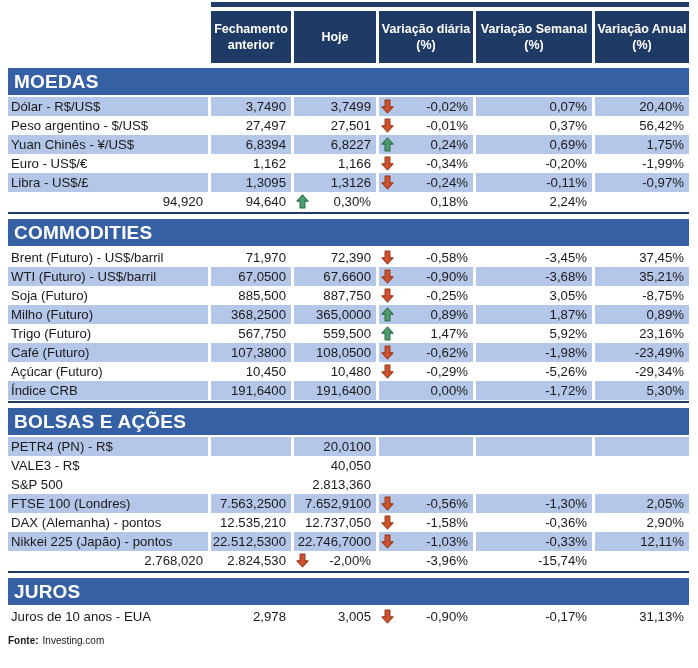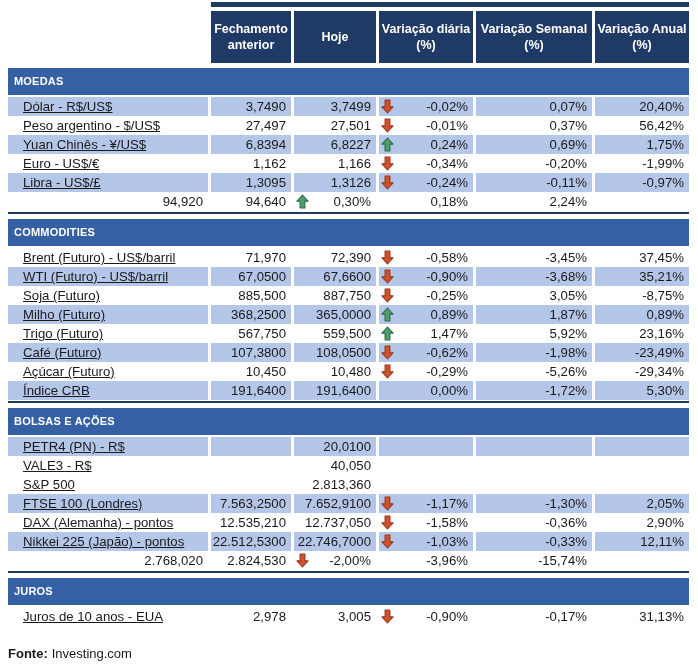--- a/index.html
+++ b/index.html
@@ -20,34 +20,34 @@
   .hcell{
     background:var(--header-bg,#203A66);color:#fff;font-weight:bold;
     font-size:12.5px;height:52px;line-height:1.3;
     display:flex;align-items:center;justify-content:center;text-align:center;
     padding:0 2px;box-sizing:border-box;
   }
   .hcell.spacer{background:transparent;}
   .section{margin-bottom:5px;}
   .section-bar{
     width:681px;box-sizing:border-box;background:var(--section-bg,#3560A4);
-    color:#fff;font-weight:bold;font-size:11px;height:27px;line-height:27px;
+    color:#fff;font-weight:bold;font-size:19px;height:27px;line-height:27px;
     padding-left:6px;letter-spacing:.2px;margin-bottom:2px;
   }
   .row{
     display:grid;grid-template-columns:200px 80px 82px 94px 116px 94px;
     column-gap:3px;height:19px;
   }
   .cell{font-size:13.2px;line-height:19px;white-space:nowrap;overflow:hidden;}
-  .cell.label{padding-left:15px;text-decoration:underline;}
+  .cell.label{padding-left:3px;}
   .cell.num{text-align:right;padding-right:5px;position:relative;}
   .striped .cell{background:var(--row-stripe,#B5C7E8);}
   .arrow{position:absolute;left:2px;top:2px;line-height:0;}
   .section-endline{height:2px;background:var(--header-bg,#203A66);width:681px;margin-top:1px;}
-  .footer{margin-top:20px;font-size:13px;}
+  .footer{margin-top:9px;font-size:10px;}
   .footer .b{font-weight:bold;margin-right:4px;}
 </style>
 </head>
 <body>
 
 <div class="sheet">
   <div class="top-strip"></div>
 
   <div class="header-row">
     <div class="hcell spacer"></div>
@@ -229,21 +229,21 @@
           <div class="cell num"><span></span></div>
           <div class="cell num"></div>
           <div class="cell num"></div>
         </div>
         <div class="row striped">
           <div class="cell label">FTSE 100 (Londres)</div>
           <div class="cell num">7.563,2500</div>
           <div class="cell num">7.652,9100</div>
           <div class="cell num"><span class="arrow"><svg width="13" height="15" viewBox="0 0 14 16">
                 <path d="M4.4 1 H9.6 V8.4 H13 L7 15 L1 8.4 H4.4 Z" fill="#D0512B" stroke="#963A1E" stroke-width="1.2" stroke-linejoin="round"></path>
-              </svg></span><span>-1,17%</span></div>
+              </svg></span><span>-0,56%</span></div>
           <div class="cell num">-1,30%</div>
           <div class="cell num">2,05%</div>
         </div>
         <div class="row">
           <div class="cell label">DAX (Alemanha) - pontos</div>
           <div class="cell num">12.535,210</div>
           <div class="cell num">12.737,050</div>
           <div class="cell num"><span class="arrow"><svg width="13" height="15" viewBox="0 0 14 16">
                 <path d="M4.4 1 H9.6 V8.4 H13 L7 15 L1 8.4 H4.4 Z" fill="#D0512B" stroke="#963A1E" stroke-width="1.2" stroke-linejoin="round"></path>
               </svg></span><span>-1,58%</span></div>

